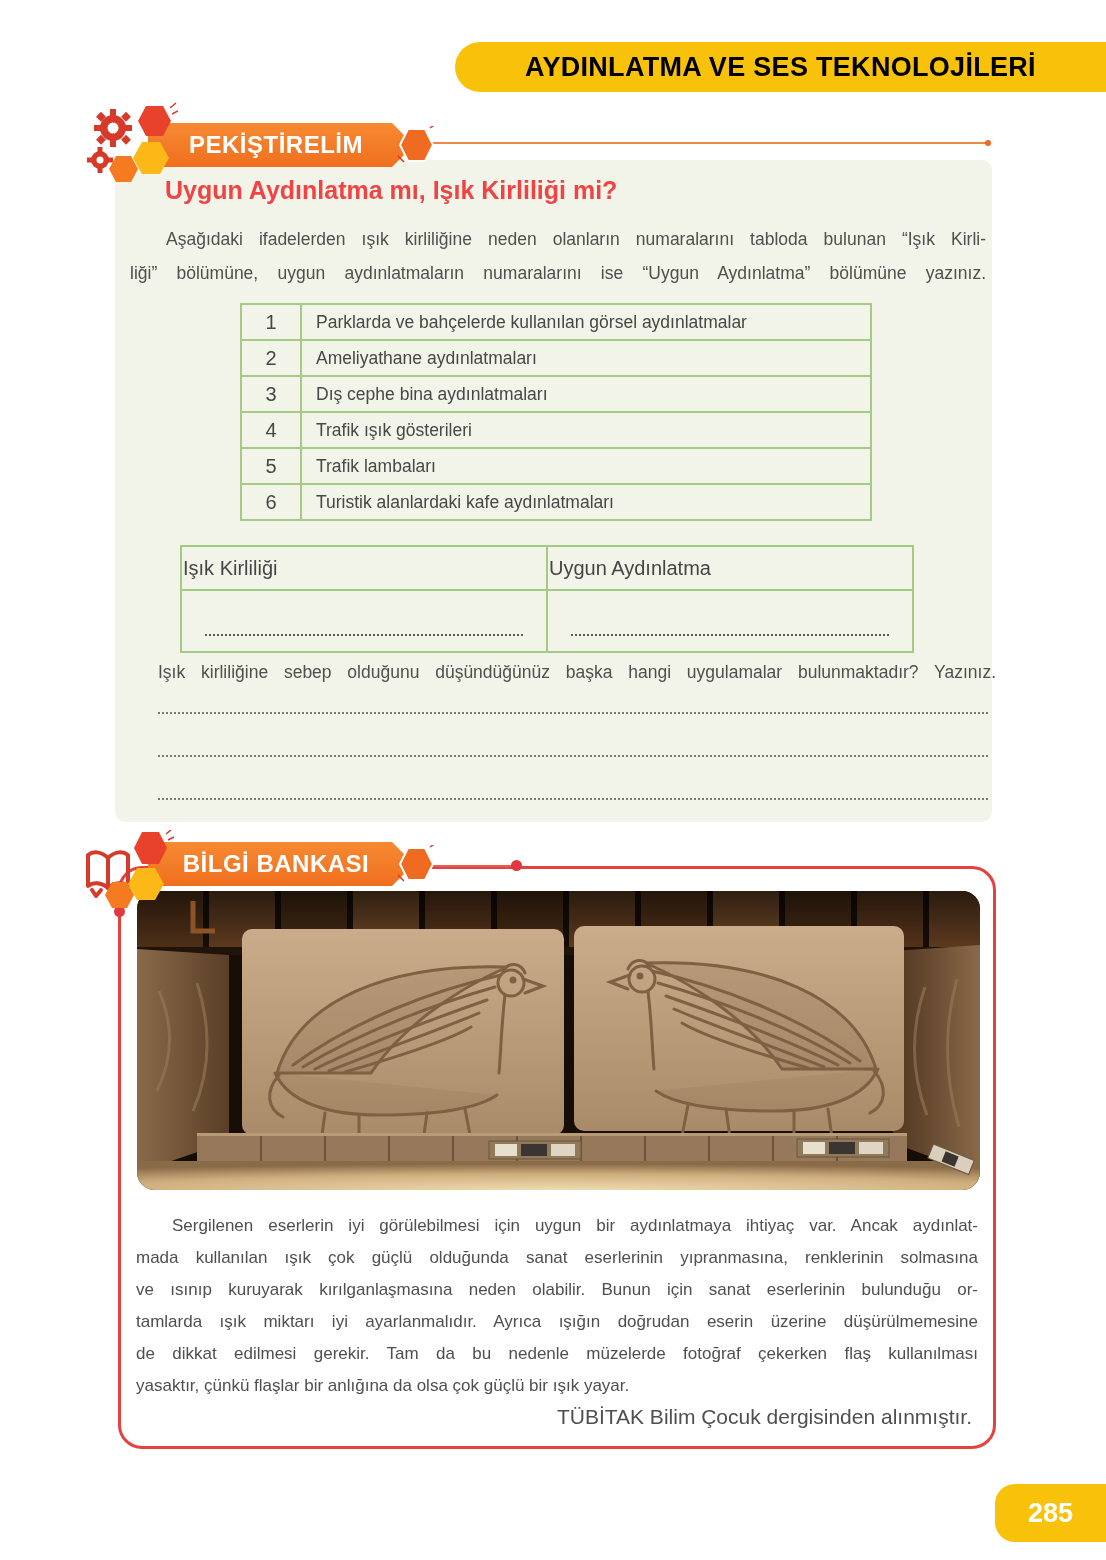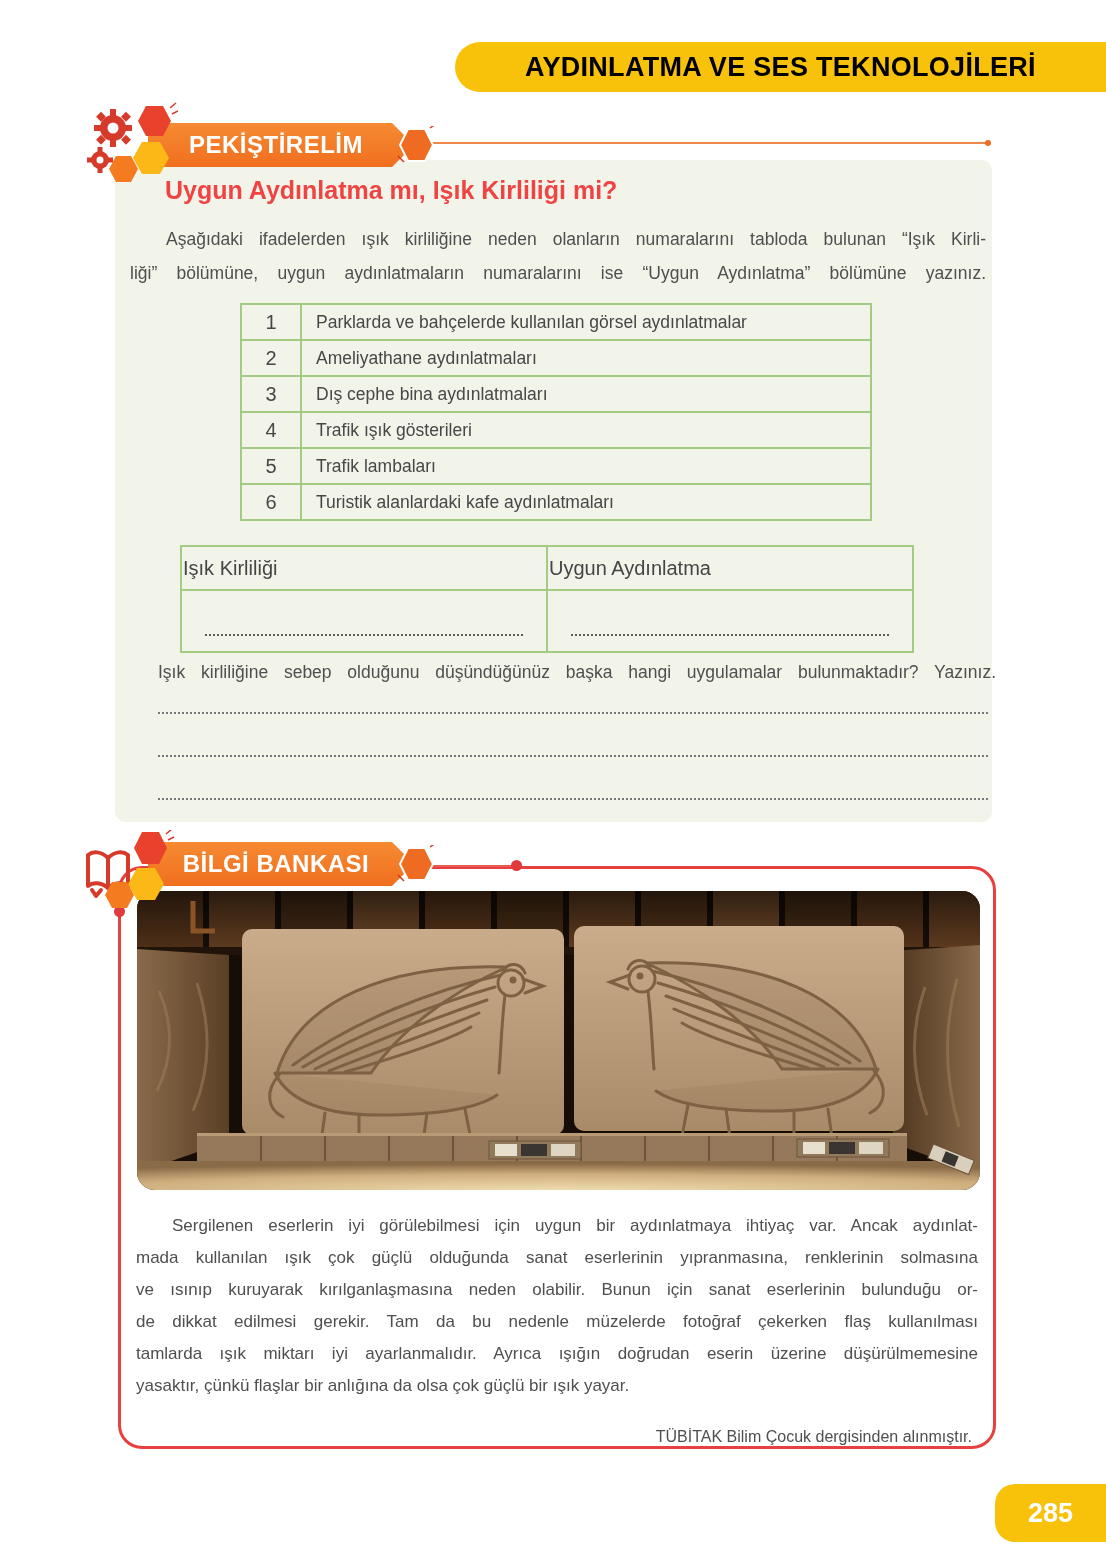--- a/index.html
+++ b/index.html
@@ -47,21 +47,21 @@
     text-align:justify;text-align-last:justify;}
   .write-line{position:absolute;left:158px;width:830px;height:0;border-bottom:2px dotted #787878;z-index:2;}
 
   
   .red-frame{position:absolute;left:118px;top:866px;width:872px;height:577px;
     border:3px solid #E6413F;border-radius:24px;z-index:0;background:#fff;}
   .photo{position:absolute;left:137px;top:891px;width:843px;height:299px;border-radius:18px;
     overflow:hidden;z-index:2;}
   .bb-text{position:absolute;left:136px;top:1210px;width:842px;font-size:17px;line-height:32px;z-index:2;}
   .bb-text .jline:last-child{text-align-last:left;}
-  .attribution{position:absolute;left:136px;top:1405px;width:836px;text-align:right;font-size:16px;z-index:2;margin-top:23px;}
+  .attribution{position:absolute;left:136px;top:1405px;width:836px;text-align:right;font-size:21px;z-index:2;}
 
   .page-badge{position:absolute;right:0;top:1484px;width:111px;height:58px;background:#F9C20A;
     border-radius:20px 0 0 20px;display:flex;align-items:center;justify-content:center;z-index:2;}
   .page-badge span{color:#fff;font-weight:bold;font-size:27px;}
 </style>
 </head>
 <body>
 
 <div id="page">
 
@@ -294,22 +294,22 @@
         <rect x="792" y="260" width="44" height="15" fill="#d8d0bc" stroke="#6e533a"></rect>
         <rect x="806" y="262" width="14" height="11" fill="#3a3530"></rect>
       </g>
     </svg>
   </div>
 
   <div class="bb-text hand">
     <div class="jline indent">Sergilenen eserlerin iyi görülebilmesi için uygun bir aydınlatmaya ihtiyaç var. Ancak aydınlat-</div>
     <div class="jline">mada kullanılan ışık çok güçlü olduğunda sanat eserlerinin yıpranmasına, renklerinin solmasına</div>
     <div class="jline">ve ısınıp kuruyarak kırılganlaşmasına neden olabilir. Bunun için sanat eserlerinin bulunduğu or-</div>
+    <div class="jline">tamlarda ışık miktarı iyi ayarlanmalıdır. Ayrıca ışığın doğrudan eserin üzerine düşürülmemesine</div>
     <div class="jline">de dikkat edilmesi gerekir. Tam da bu nedenle müzelerde fotoğraf çekerken flaş kullanılması</div>
-    <div class="jline">tamlarda ışık miktarı iyi ayarlanmalıdır. Ayrıca ışığın doğrudan eserin üzerine düşürülmemesine</div>
     <div class="jline">yasaktır, çünkü flaşlar bir anlığına da olsa çok güçlü bir ışık yayar.</div>
   </div>
 
   <div class="attribution hand">TÜBİTAK Bilim Çocuk dergisinden alınmıştır.</div>
 
   <div class="page-badge">
     <span>285</span>
   </div>
 
 </div>

